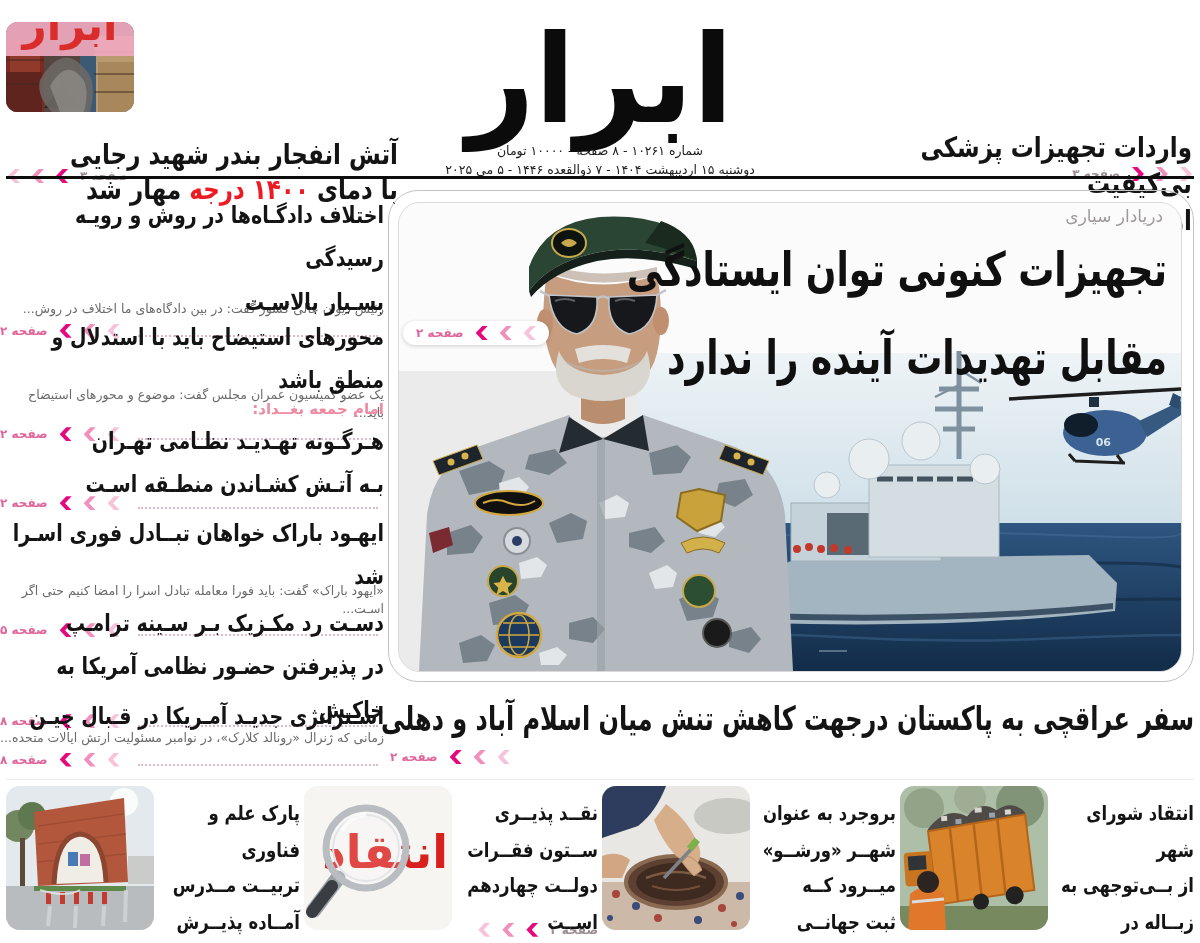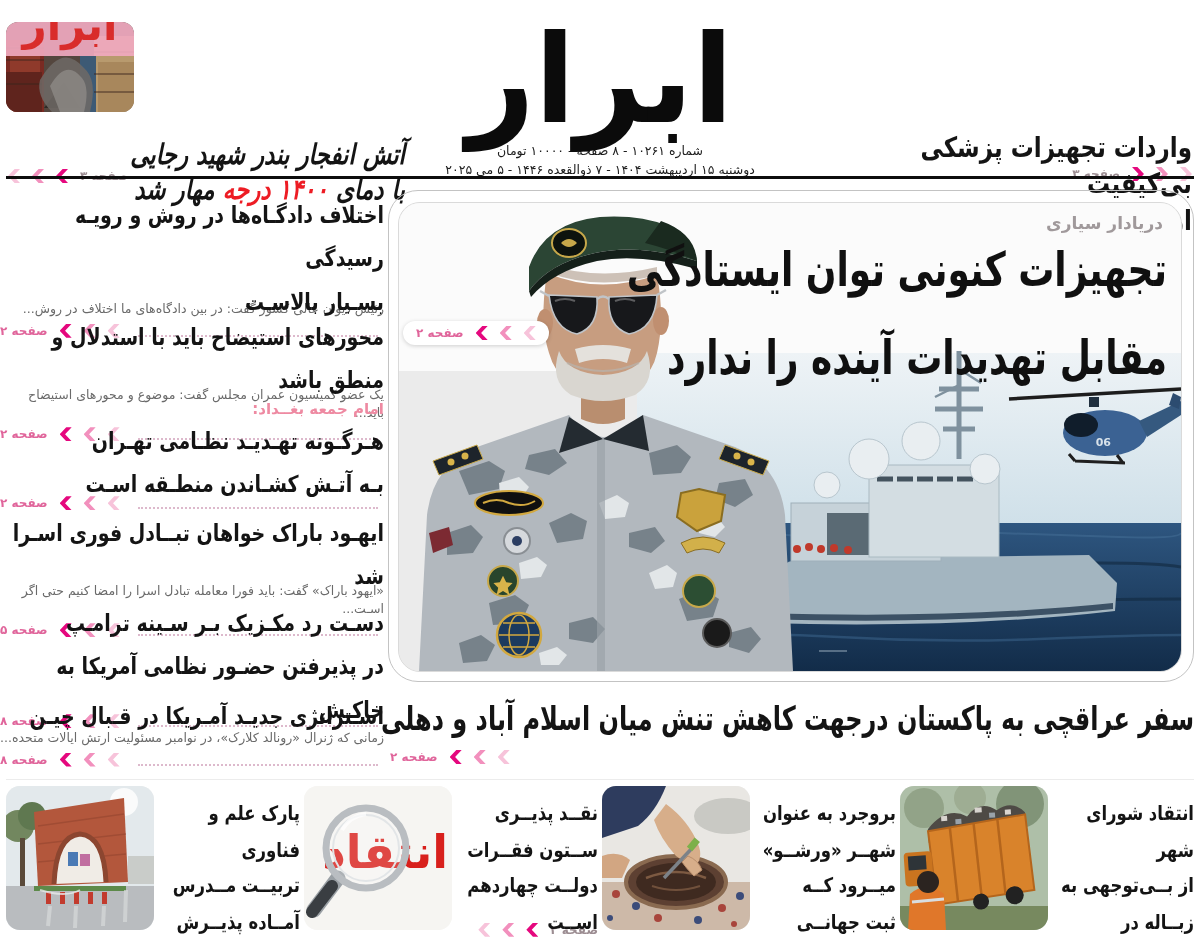--- a/index.html
+++ b/index.html
@@ -27,21 +27,21 @@
   .lc-item{position:absolute;left:0;right:0;}
   .lc-item .hl{font-size:19px;line-height:1.9;}
   .kicker-pink{color:#ee8aa2;font-weight:bold;font-size:15px;text-align:right;margin-bottom:0;}
   .lc-badge{margin-top:6px;}
   
   .main-visual{left:388px;top:190px;width:806px;height:492px;border:1.5px solid #c3c3c3;
                border-radius:30px;padding:11px;box-sizing:border-box;}
   .photo-frame{width:100%;height:100%;border:1px solid #dadada;border-radius:22px;
                overflow:hidden;position:relative;background:#ececeb;}
   .photo-frame svg{position:absolute;inset:0;width:100%;height:100%;}
-  .main-kicker{position:absolute;top:10px;right:18px;font-size:17px;font-weight:bold;color:#a0999b;}
+  .main-kicker{position:absolute;top:3px;right:18px;font-size:17px;font-weight:normal;color:#a0999b;}
   .main-hl{position:absolute;top:24px;right:14px;font-size:36px;font-weight:bold;
            white-space:pre-line;text-align:right;line-height:1.82;color:#101010;
            transform:scaleY(1.32);transform-origin:top right;}
   .pill{position:absolute;left:4px;top:118px;background:#fff;border-radius:18px;
         padding:5px 13px;box-shadow:0 1px 4px rgba(0,0,0,.18);}
   
   .second-hl{left:382px;right:6px;top:700px;font-size:24px;font-weight:bold;text-align:right;
              white-space:nowrap;transform:scaleY(1.38);transform-origin:top right;}
   
   .cell{position:absolute;top:786px;width:294px;height:150px;display:flex;direction:ltr;gap:8px;}
@@ -68,21 +68,21 @@
         <rect x="74" y="34" width="16" height="56" fill="#3d5a75"></rect>
         <path d="M0 26h38M0 38h38M0 62h36M88 30h40M88 52h40M88 70h40" stroke="#3a241c" stroke-width="1.4" opacity=".6"></path>
         <path d="M38 86 L58 60 74 86 Z" fill="#2e2a26"></path>
       </g>
       <path d="M34 58 Q56 20 78 46 Q92 58 84 90 L46 90 Q30 74 34 58 Z" fill="#6e6a66" opacity=".85"></path>
       <path d="M44 64 Q60 36 76 56 Q84 66 78 90 L54 90 Z" fill="#8d8a86" opacity=".8"></path>
       <rect x="0" y="0" width="128" height="34" fill="#f0a9bf" opacity=".92"></rect>
       <text x="64" y="18" text-anchor="middle" font-size="42" font-weight="bold" fill="#d8201c" opacity=".9">ابرار</text>
     </svg>
   </div>
-  <div class="abs hl" style="left:7px;top:92px;width:398px;font-size:23px;line-height:1.28;font-style:italic;">
+  <div class="abs hl" style="left:0;top:92px;width:398px;font-size:23px;line-height:1.28;">
     <span class="squeeze"><span>آتش انفجار بندر شهید رجایی
 با دمای </span><span style="color:#ed1c24;">۱۴۰۰ درجه</span><span> مهار شد</span></span>
   </div>
   <div class="abs badge" style="left:8px;top:153px;">
     <span class="chev c3"></span>
     <span class="chev c2"></span>
     <span class="chev c1"></span>
     <span class="pg gray">صفحه ۳</span>
   </div>
 

